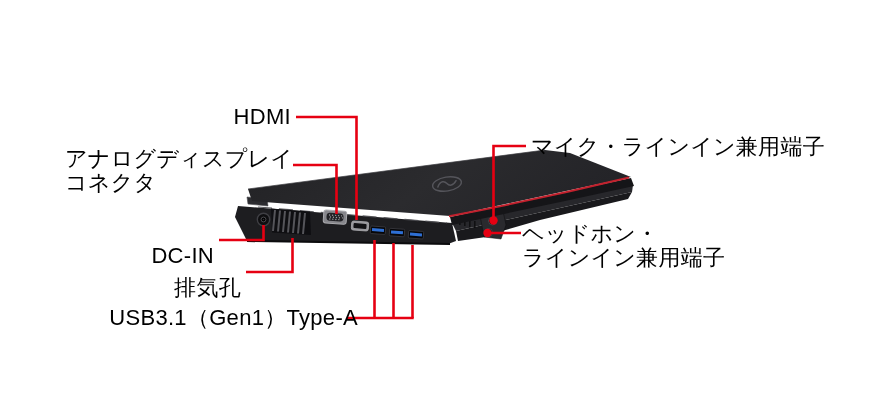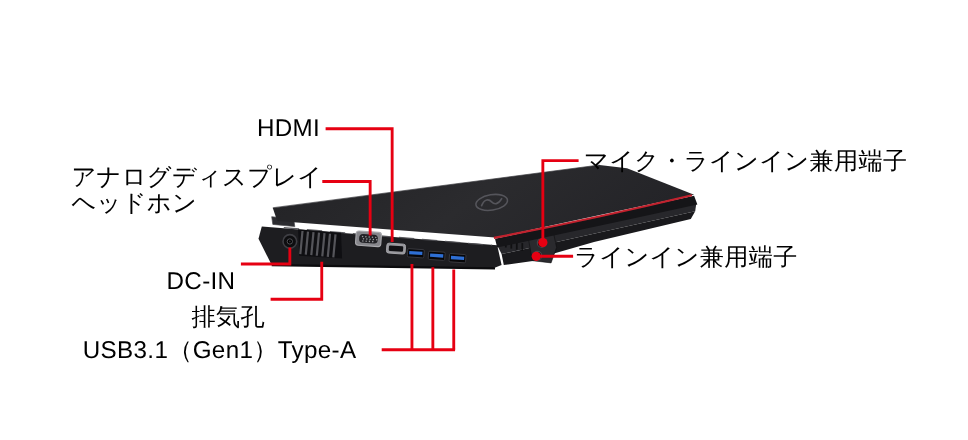--- a/index.html
+++ b/index.html
@@ -7,24 +7,24 @@
     position:relative;width:880px;height:358px;background:#fff;overflow:hidden;
     font-family:"Liberation Sans","DejaVu Sans",sans-serif;
   }
   .stage svg{position:absolute;left:0;top:0;}
   .lbl{
     position:absolute;font-size:22px;line-height:24px;color:#000;
     white-space:nowrap;letter-spacing:0.3px;
   }
   .lbl .l2{display:block;}
   #lbl-hdmi{right:589px;top:105px;}
-  #lbl-analog{left:65px;top:149px;}
+  #lbl-analog{left:65px;top:149px;font-family:Liberation Mono, monospace;}
   #lbl-dcin{right:666px;top:244px;}
   #lbl-exhaust{right:639px;top:260px;margin-top:16px;}
-  #lbl-usb{right:556px;top:306px;}
+  #lbl-usb{right:522px;top:306px;}
   #lbl-mic{left:531px;top:135px;}
   #lbl-headphone{left:522px;top:222px;}
 </style>
 </head>
 <body>
 
 <div class="stage">
 
   <svg width="880" height="400" viewBox="0 0 880 400">
     <defs>
@@ -146,36 +146,37 @@
     <circle cx="493.5" cy="220.5" r="4.2" fill="#e60012"></circle>
     <circle cx="487.5" cy="233" r="4.2" fill="#e60012"></circle>
   </svg>
 
   <div class="lbl" id="lbl-hdmi">
     <span>HDMI</span>
   </div>
 
   <div class="lbl" id="lbl-analog">
     <span>アナログディスプレイ</span>
-    <span class="l2">ヘッドホン</span>
+    <span class="l2">コネクタ</span>
   </div>
 
   <div class="lbl" id="lbl-dcin">
     <span>DC-IN</span>
   </div>
 
   <div class="lbl" id="lbl-exhaust">
     <span>排気孔</span>
   </div>
 
   <div class="lbl" id="lbl-usb">
     <span>USB3.1（Gen1）Type-A</span>
   </div>
 
   <div class="lbl" id="lbl-mic">
     <span>マイク・ラインイン兼用端子</span>
   </div>
 
   <div class="lbl" id="lbl-headphone">
+    <span>ヘッドホン・</span>
     <span class="l2">ラインイン兼用端子</span>
   </div>
 
 </div>
 
 </body></html>

